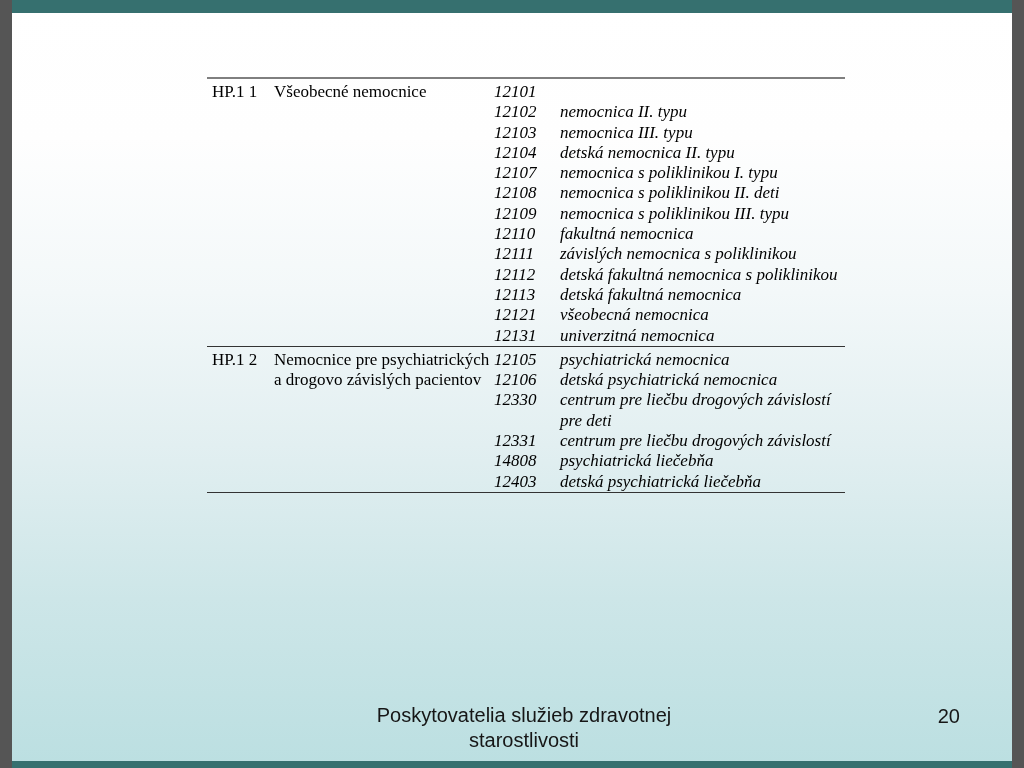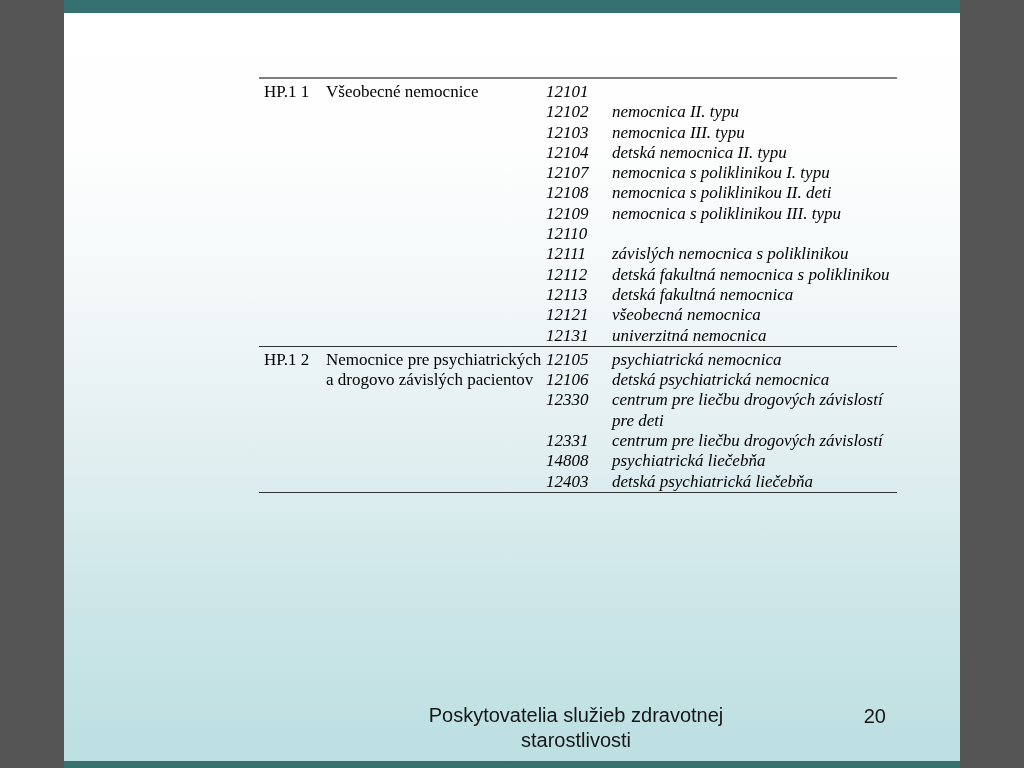--- a/index.html
+++ b/index.html
@@ -5,21 +5,21 @@
   :root{
     --band:#36706f;
     --rule-top:#7f7f7f;
     --rule-dark:#333333;
     --text:#000000;
     --footer-text:#161616;
   }
   html,body{margin:0;padding:0;background:#555;}
   .slide{
     position:relative;
-    width:896px;height:768px;
+    width:1000px;height:768px;
     margin:0 auto;
     overflow:hidden;
     background:linear-gradient(to bottom,
       #ffffff 0%, #fefefe 18%, #f3f8f9 38%,
       #e2eff1 58%, #cde6e8 78%, #bbdfe1 100%);
     font-family:"Liberation Serif", serif;
   }
   .band{position:absolute;left:0;right:0;background:var(--band);}
   .band-top{top:0;height:13px;}
   .band-bottom{bottom:0;height:7px;}
@@ -46,21 +46,21 @@
   }
   .entry-label{white-space:pre-line;}
 
   .footer{
     position:absolute;left:0;top:703px;width:1024px;
     text-align:center;
     font-family:Liberation Sans, sans-serif;
     font-size:20px;line-height:25px;color:var(--footer-text);
   }
   .page-number{
-    position:absolute;top:704px;right:74px;
+    position:absolute;top:704px;right:52px;
     font-family:"Liberation Sans", sans-serif;
     font-size:20px;line-height:24px;color:var(--footer-text);
     text-align:right;
   }
 </style>
 </head>
 <body>
 
 <div class="slide">
   <div class="band band-top"></div>
@@ -99,20 +99,21 @@
     <div class="cell entry-label">nemocnica s poliklinikou II. deti</div>
   </div>
 
   <div class="entry">
     <div class="cell entry-code">12109</div>
     <div class="cell entry-label">nemocnica s poliklinikou III. typu</div>
   </div>
 
   <div class="entry">
     <div class="cell entry-code">12110</div>
+    <div class="cell entry-label">fakultná nemocnica</div>
   </div>
 
   <div class="entry">
     <div class="cell entry-code">12111</div>
     <div class="cell entry-label">závislých nemocnica s poliklinikou</div>
   </div>
 
   <div class="entry">
     <div class="cell entry-code">12112</div>
     <div class="cell entry-label">detská fakultná nemocnica s poliklinikou</div>

